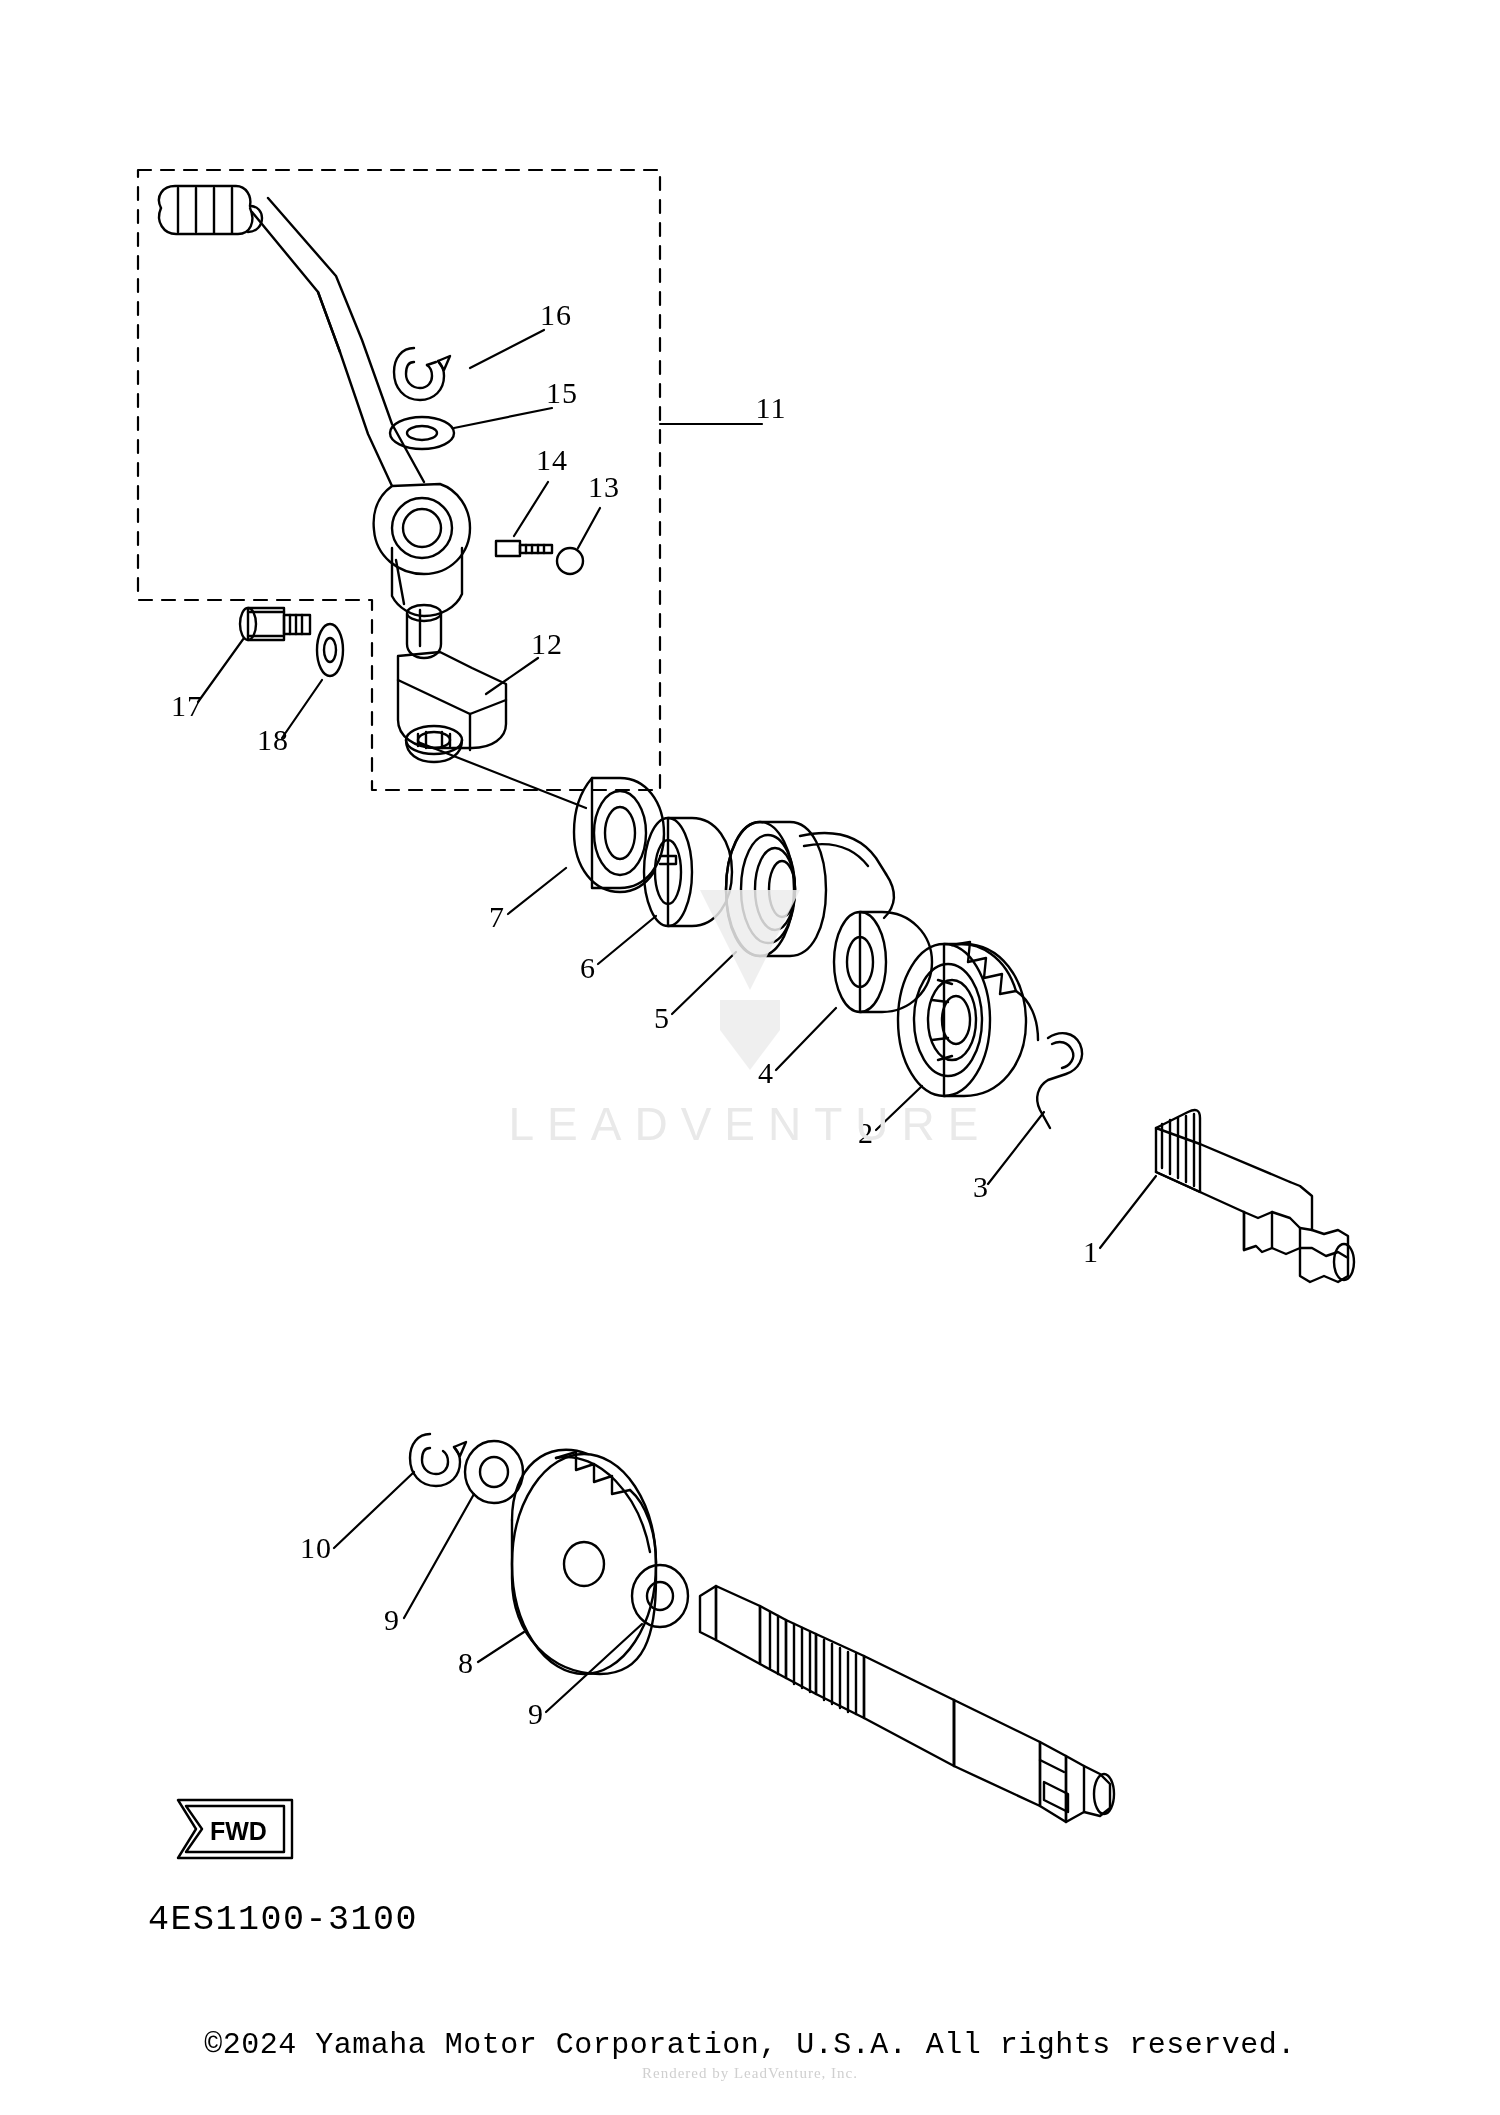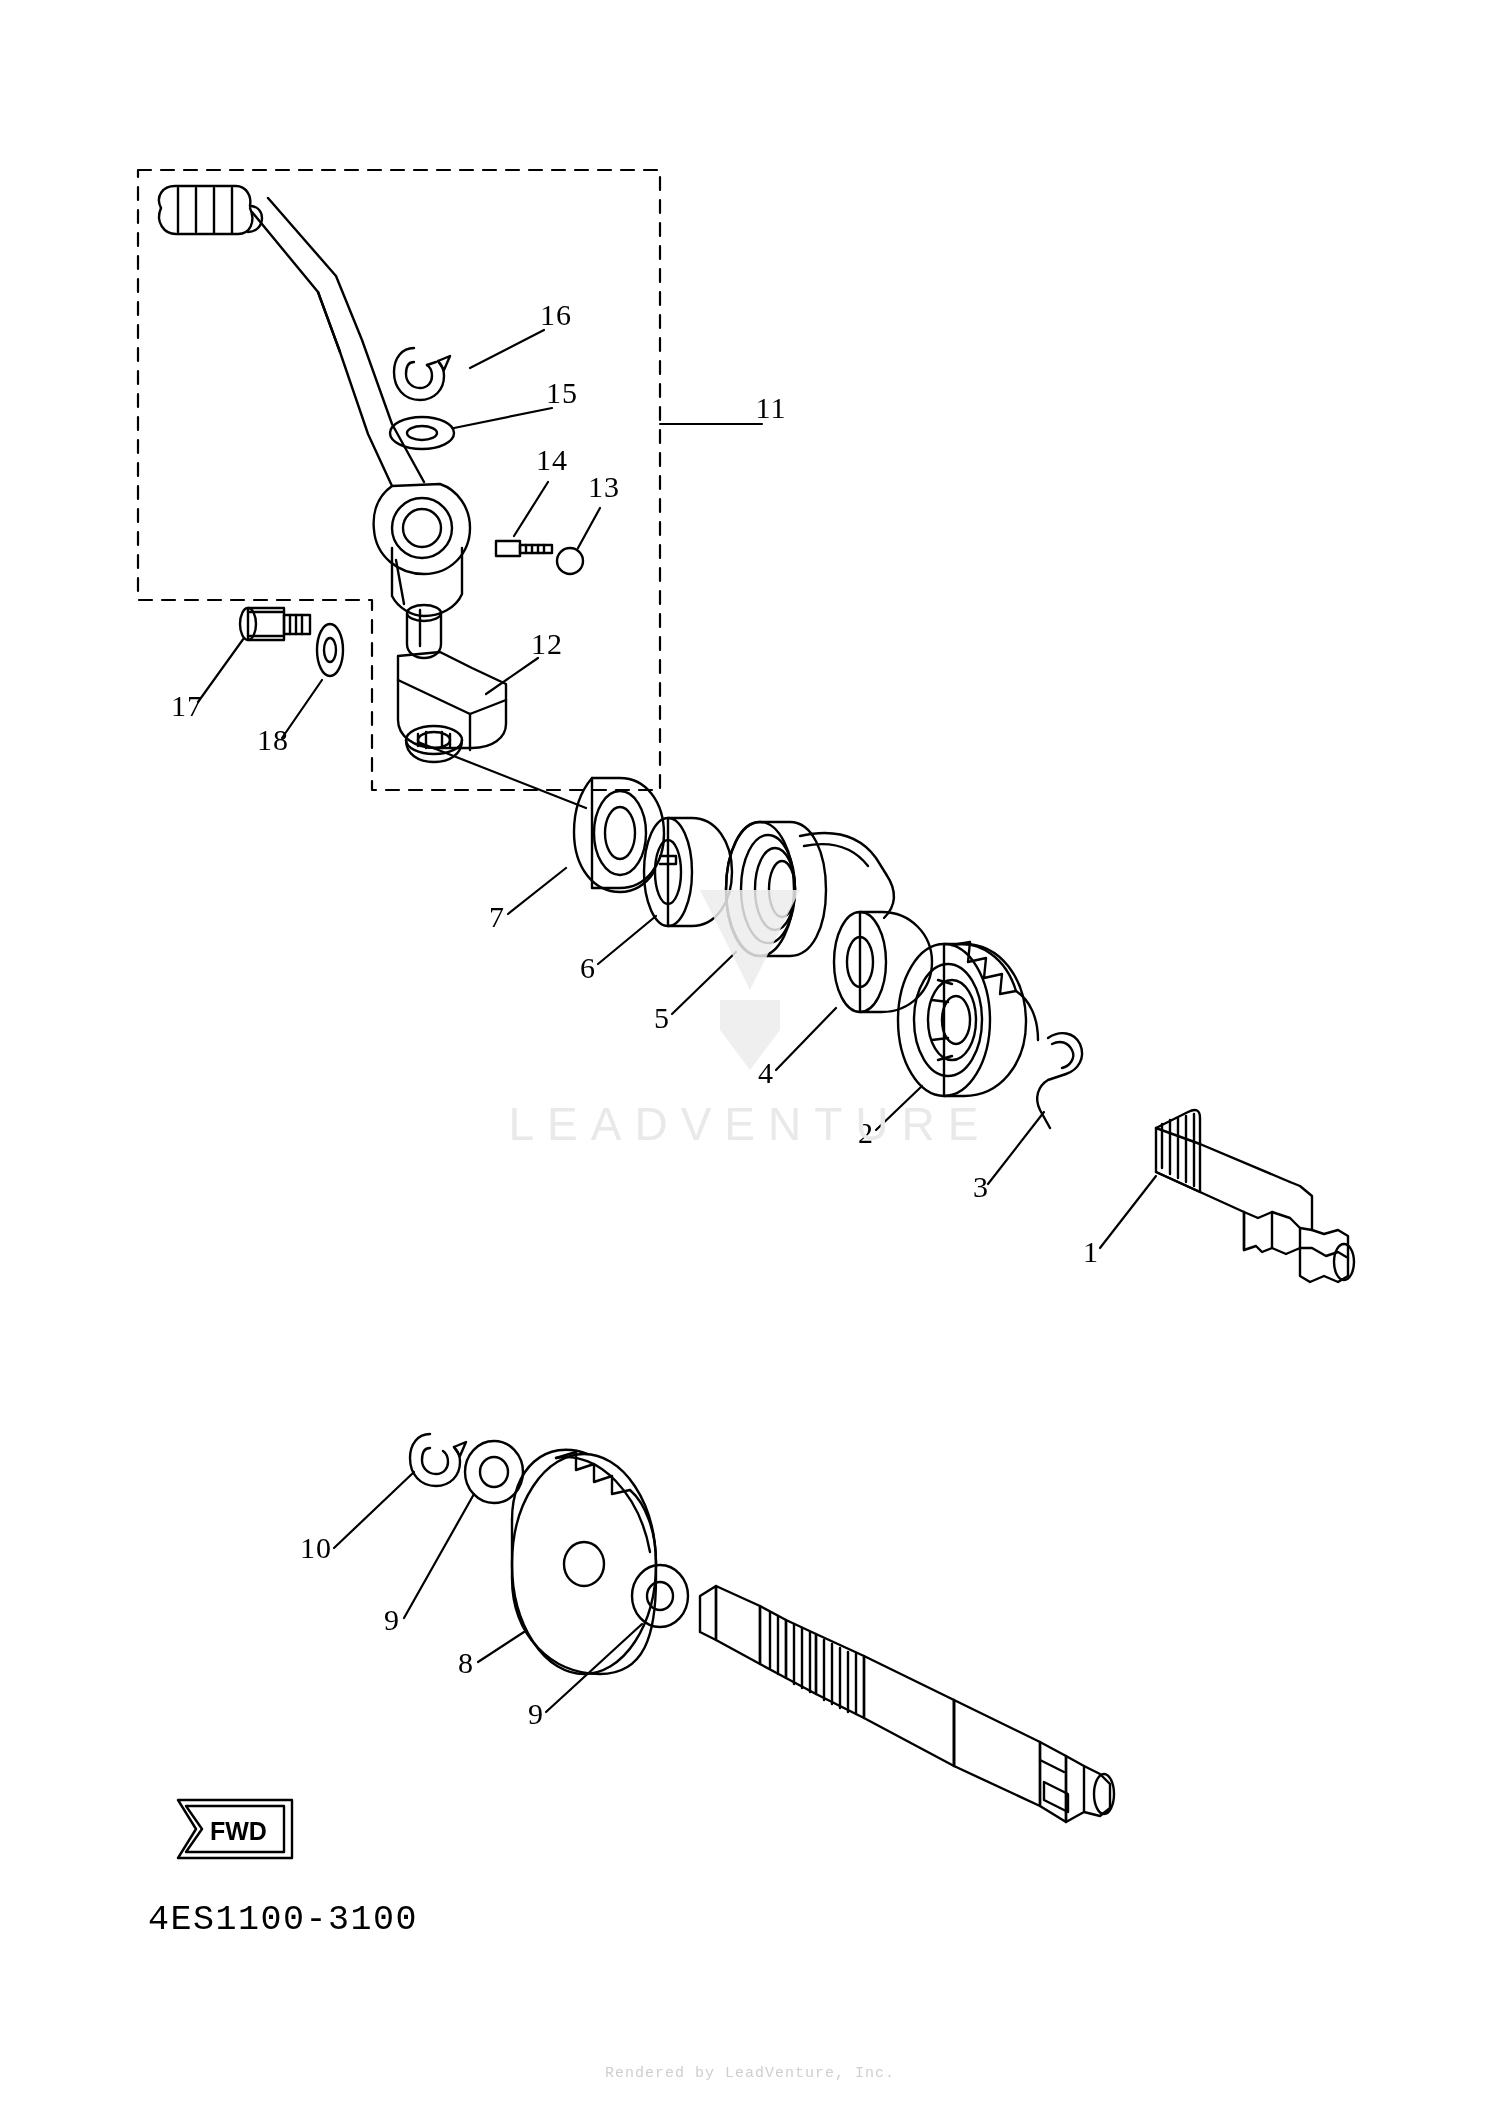--- a/index.html
+++ b/index.html
@@ -73,21 +73,21 @@
     font-size: 30px;
     color: #000000;
     letter-spacing: 0.5px;
   }
   .subfooter {
     position: absolute;
     left: 0;
     top: 2065px;
     width: 1500px;
     text-align: center;
-    font-family: Liberation Mono, monospace;
+    font-family: Liberation Serif, serif;
     font-size: 15px;
     color: #cfcfcf;
     letter-spacing: 1px;
   }
 </style>
 </head>
 <body>
 
 <div id="diagram-root">
 
@@ -336,15 +336,16 @@
   <svg class="watermark" viewBox="0 0 560 320">
     <g fill="#ececec" stroke="none">
       <path d="M230 20 L330 20 L280 120 Z" opacity="0.85"></path>
       <path d="M250 130 L310 130 L310 160 L280 200 L250 160 Z" opacity="0.85"></path>
     </g>
     <text class="wm-text" x="280" y="270" text-anchor="middle">LEADVENTURE</text>
   </svg>
 
   <div class="partnum-text">4ES1100-3100</div>
 
+  <div class="footer">©2024 Yamaha Motor Corporation, U.S.A. All rights reserved.</div>
   <div class="subfooter">Rendered by LeadVenture, Inc.</div>
 
 </div>
 
 </body></html>

